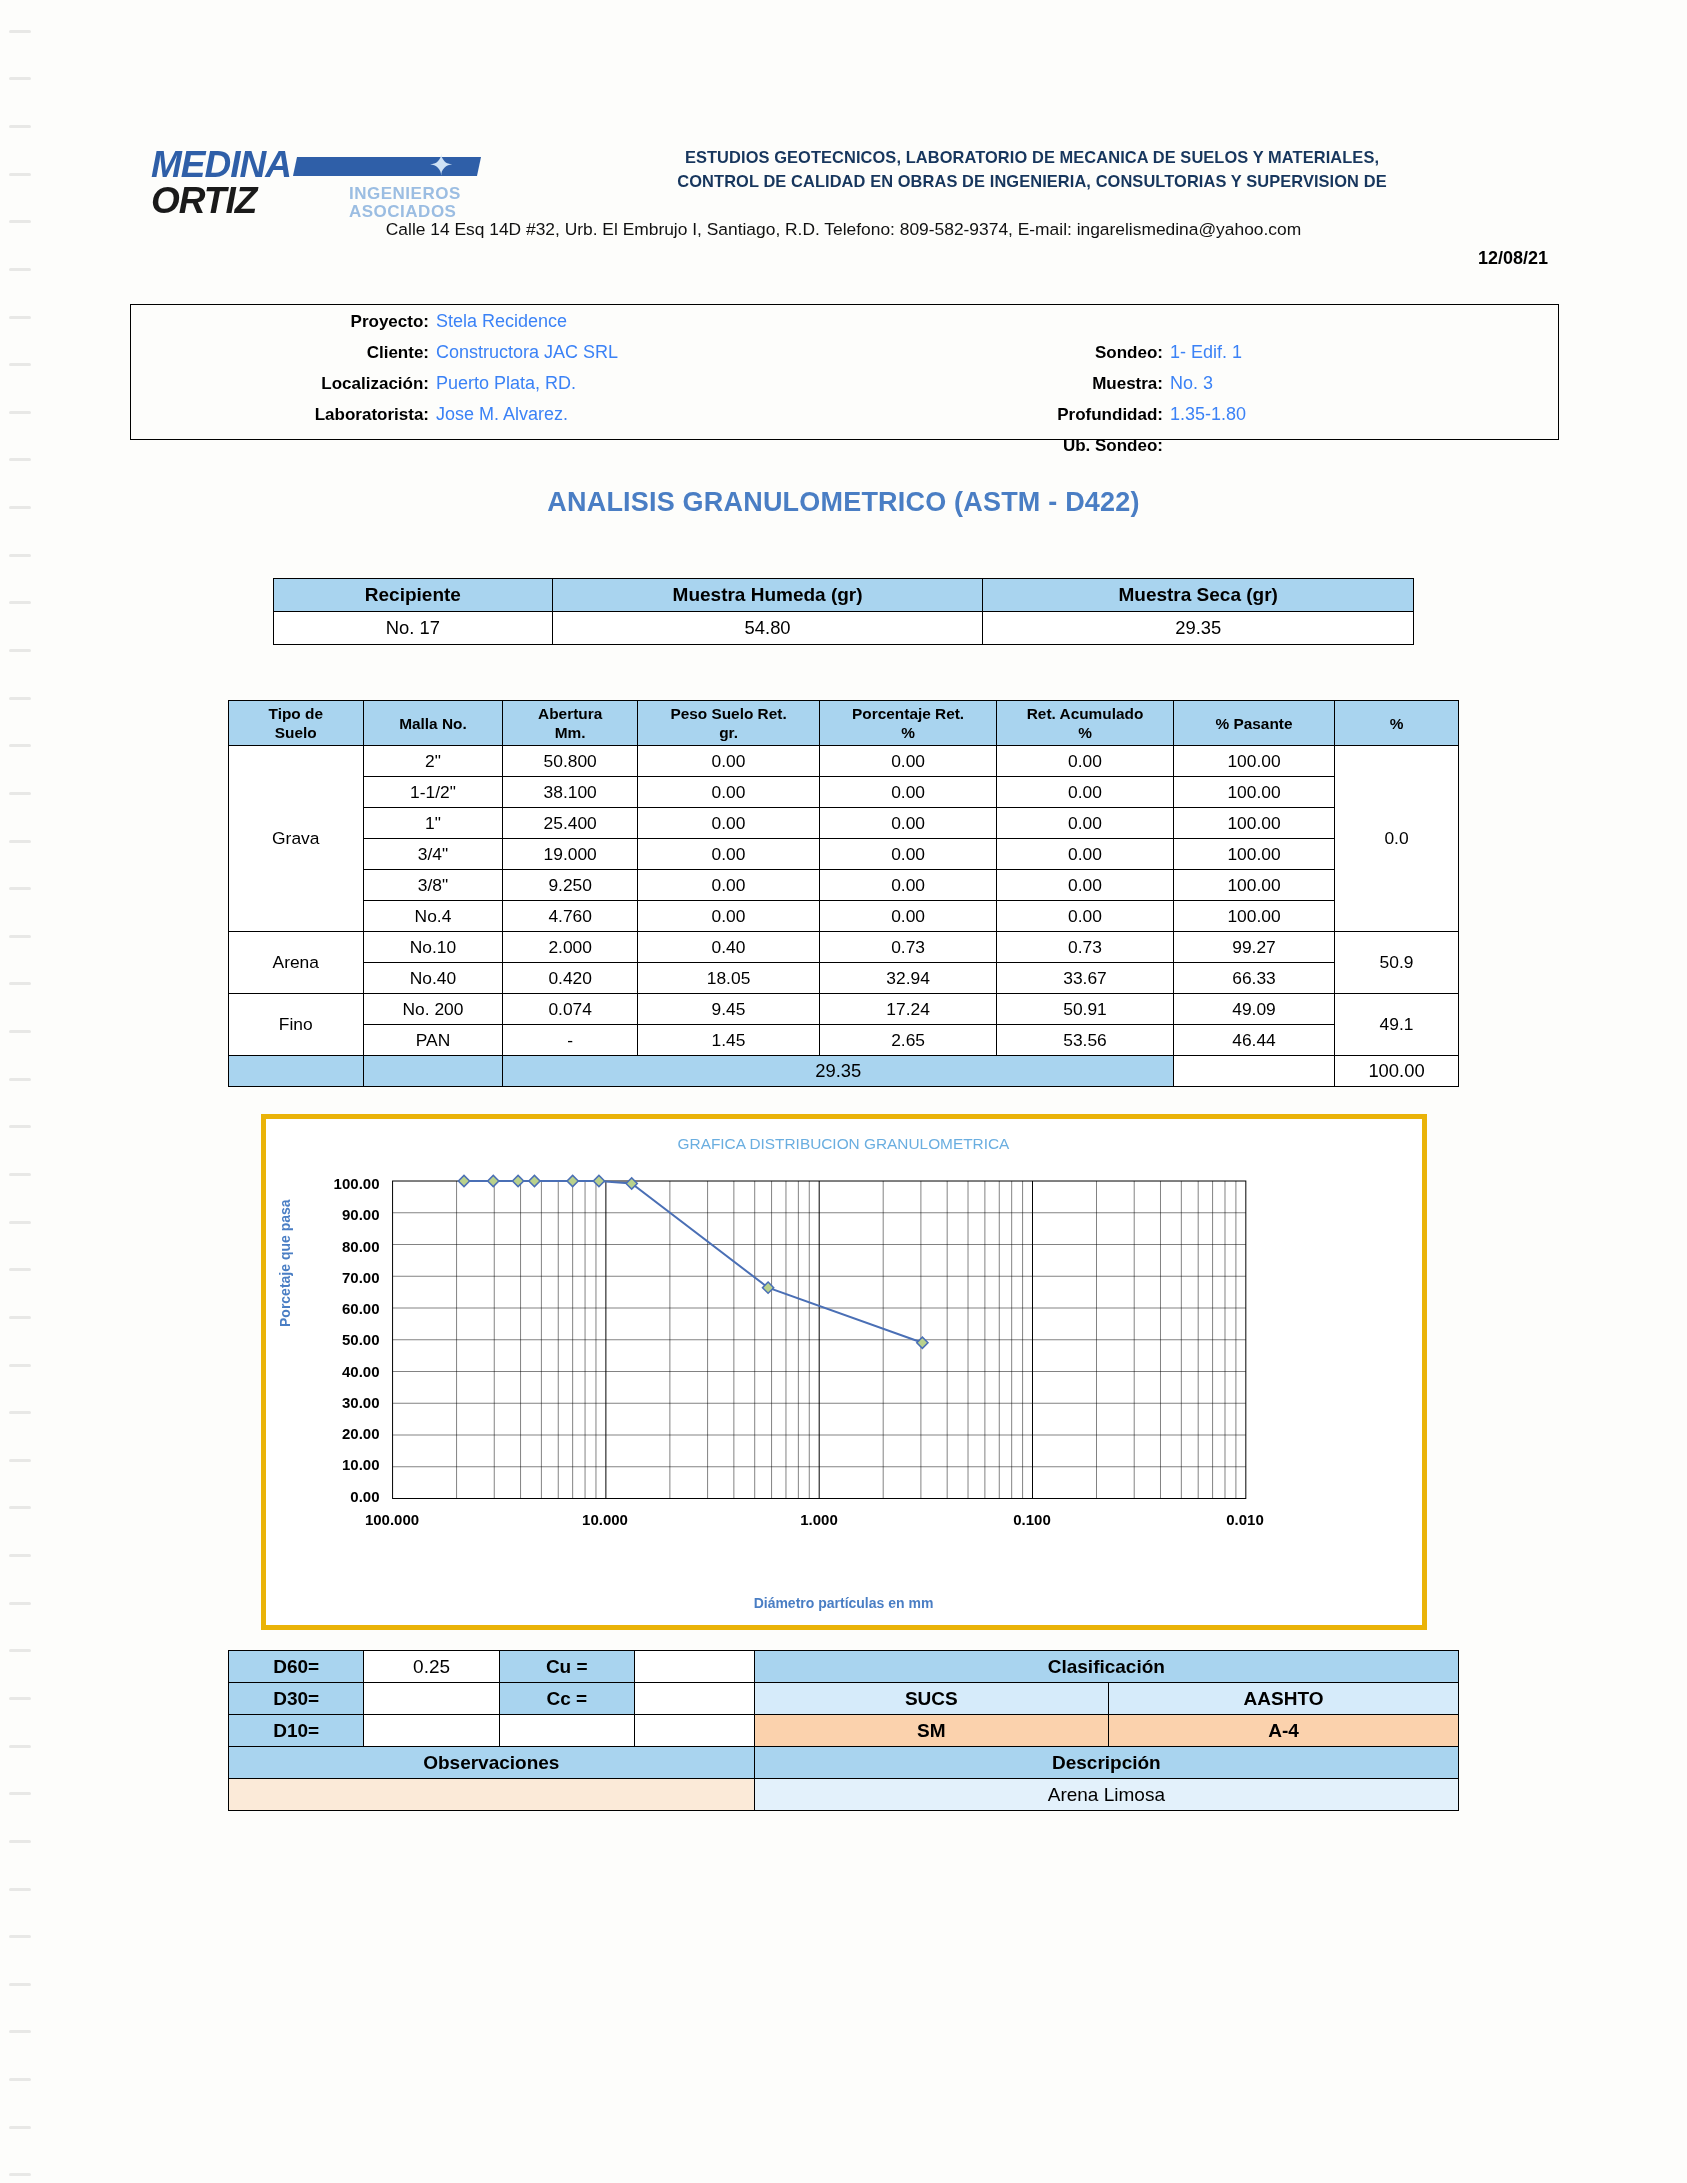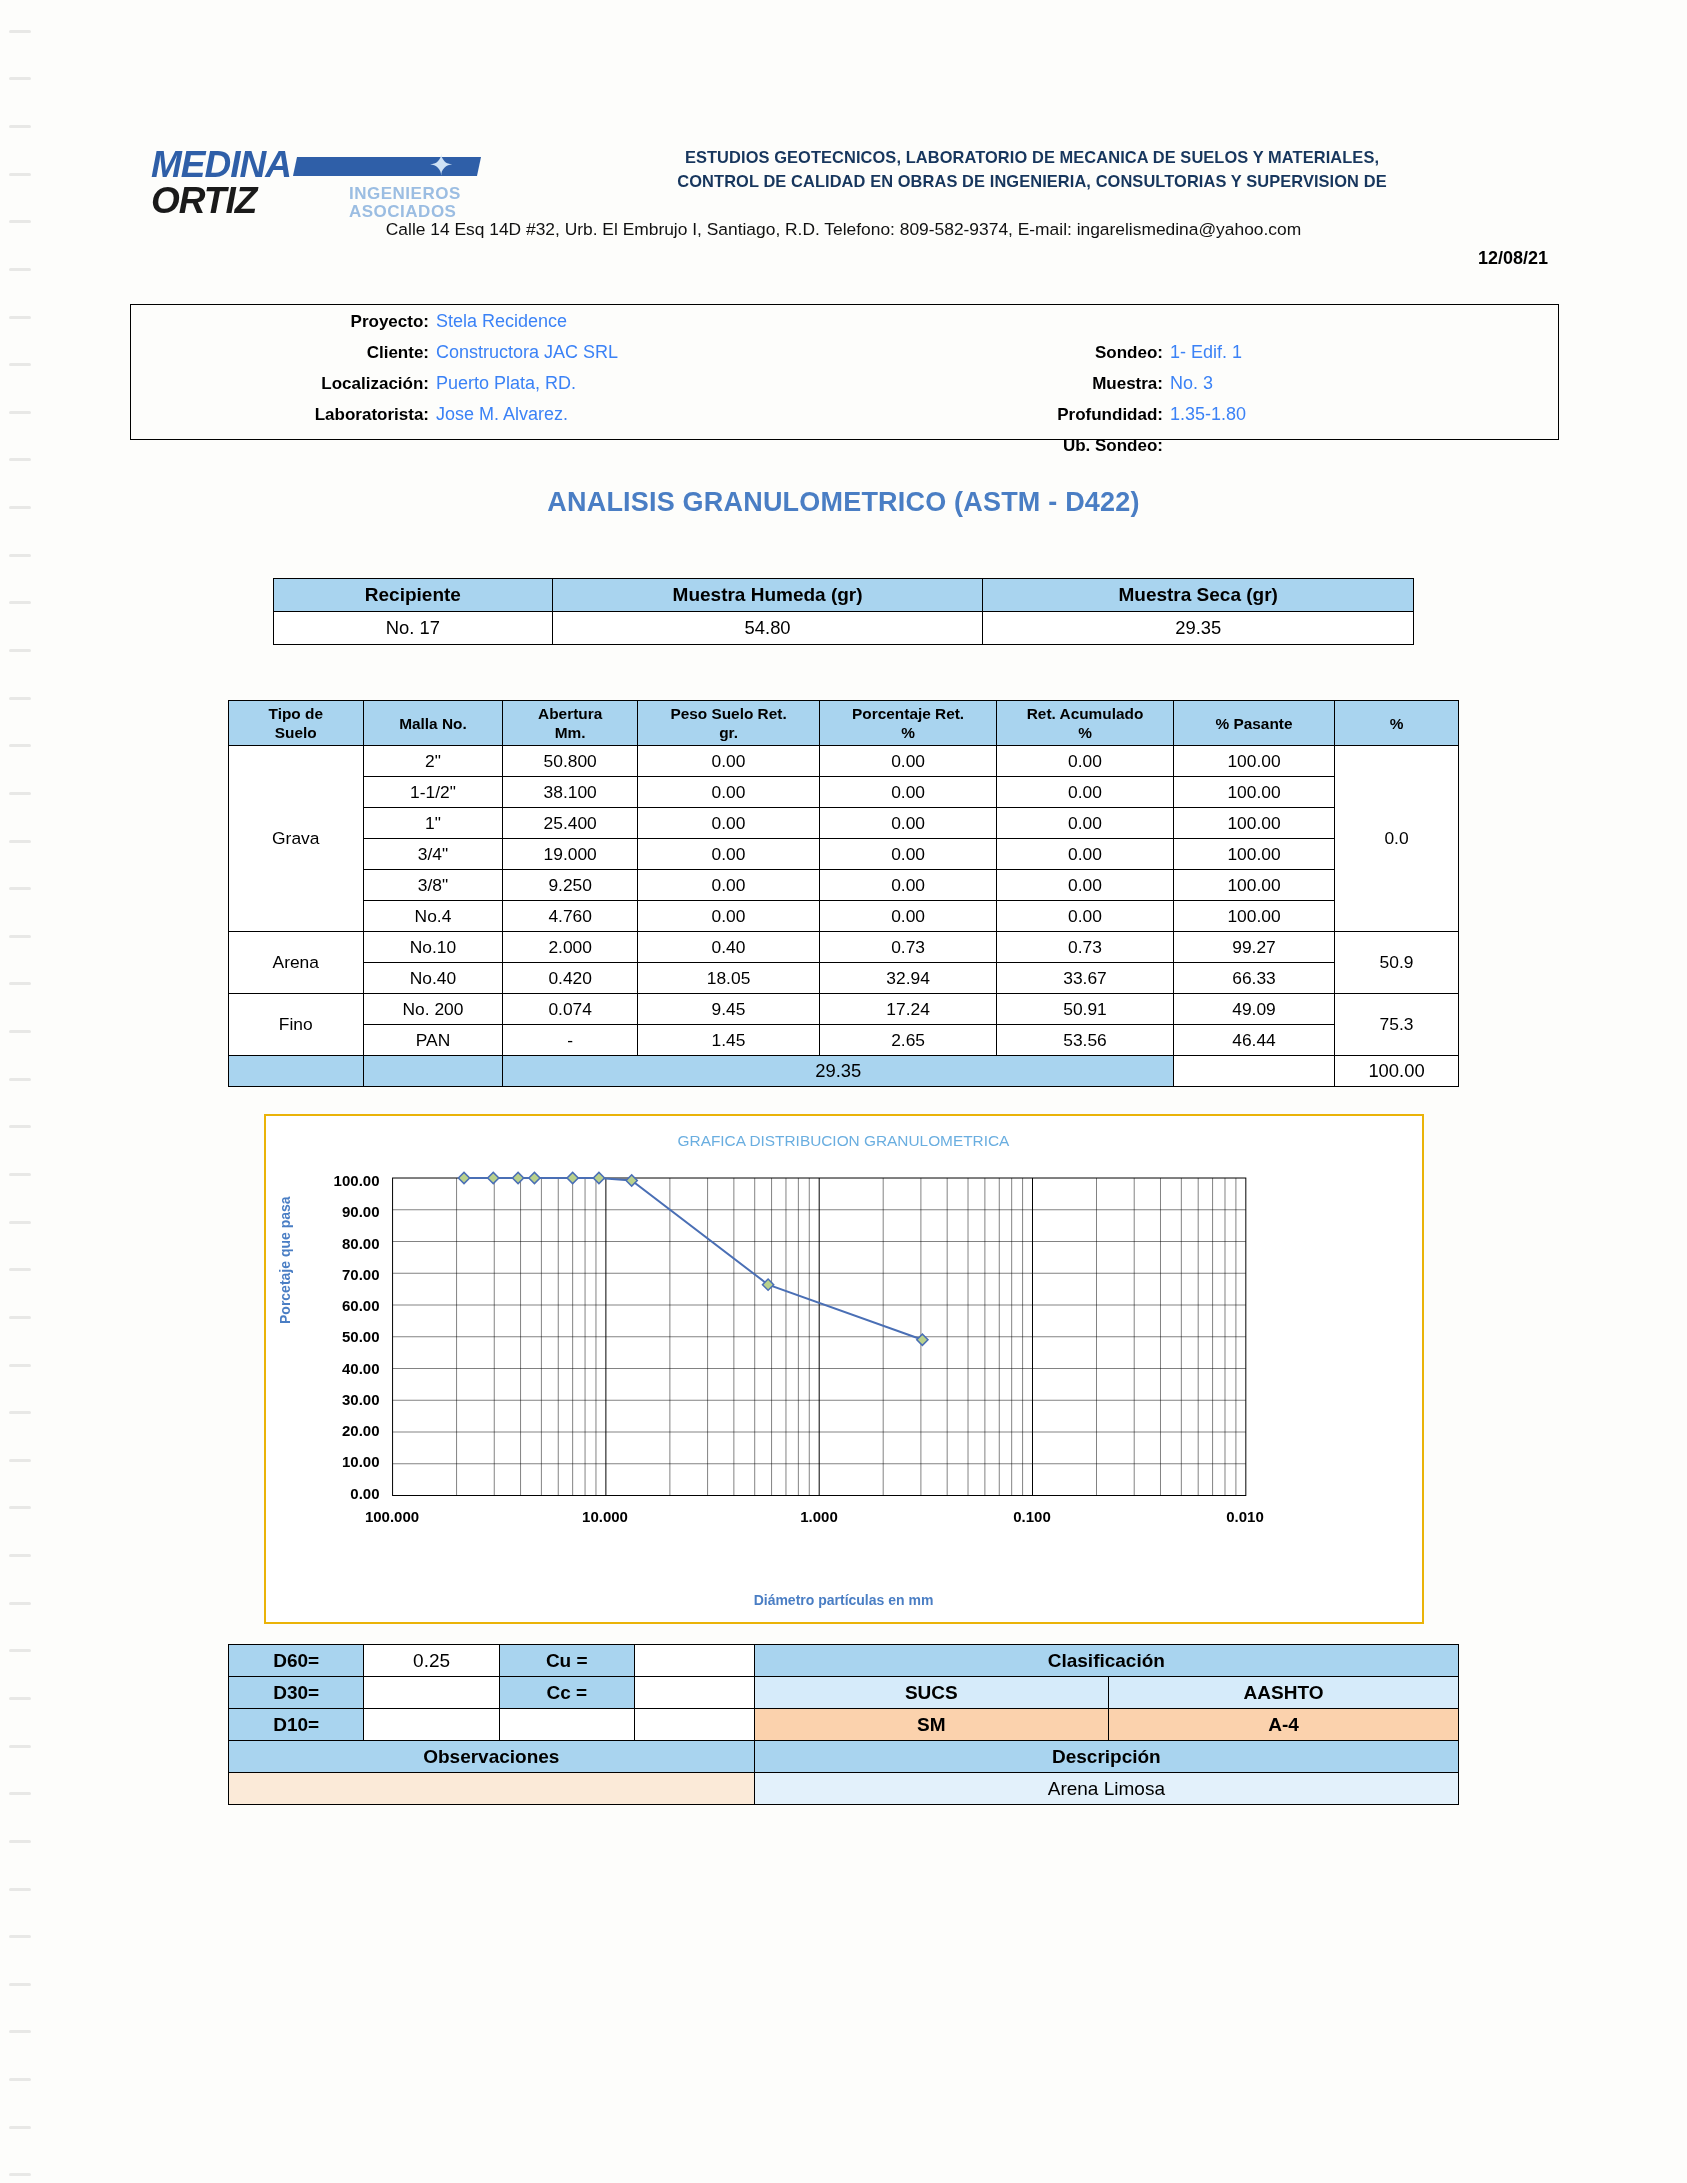--- a/index.html
+++ b/index.html
@@ -237,21 +237,21 @@
   .cell-pct-arena { background: #fdf2b0; font-size: 19px; }
   .cell-pct-fino  { background: #f9c3cc; font-size: 19px; }
   .row-total td { background: #a9d4ef; font-weight: normal; font-size: 18.4px; }
   .row-total td.white { background: #ffffff; }
 
   
   .chart-box {
     margin: 27px auto 6px auto;
     width: 1156px;
     height: 506px;
-    border: 2px solid #eab308;
+    border: 5px solid #eab308;
     background: #fff;
     position: relative;
   }
   .chart-title {
     position: absolute;
     top: 16px; left: 0; width: 100%;
     text-align: center;
     font-size: 15.4px;
     color: #6aaee0;
     font-weight: normal;
@@ -550,21 +550,21 @@
         </tr>
 
         <tr>
           <td class="cell-group" rowspan="2">Fino</td>
           <td>No. 200</td>
           <td>0.074</td>
           <td>9.45</td>
           <td>17.24</td>
           <td>50.91</td>
           <td>49.09</td>
-          <td class="cell-pct-fino" rowspan="2">75.3</td>
+          <td class="cell-pct-fino" rowspan="2">49.1</td>
         </tr>
         <tr>
           <td>PAN</td>
           <td>-</td>
           <td>1.45</td>
           <td>2.65</td>
           <td>53.56</td>
           <td>46.44</td>
         </tr>
 

